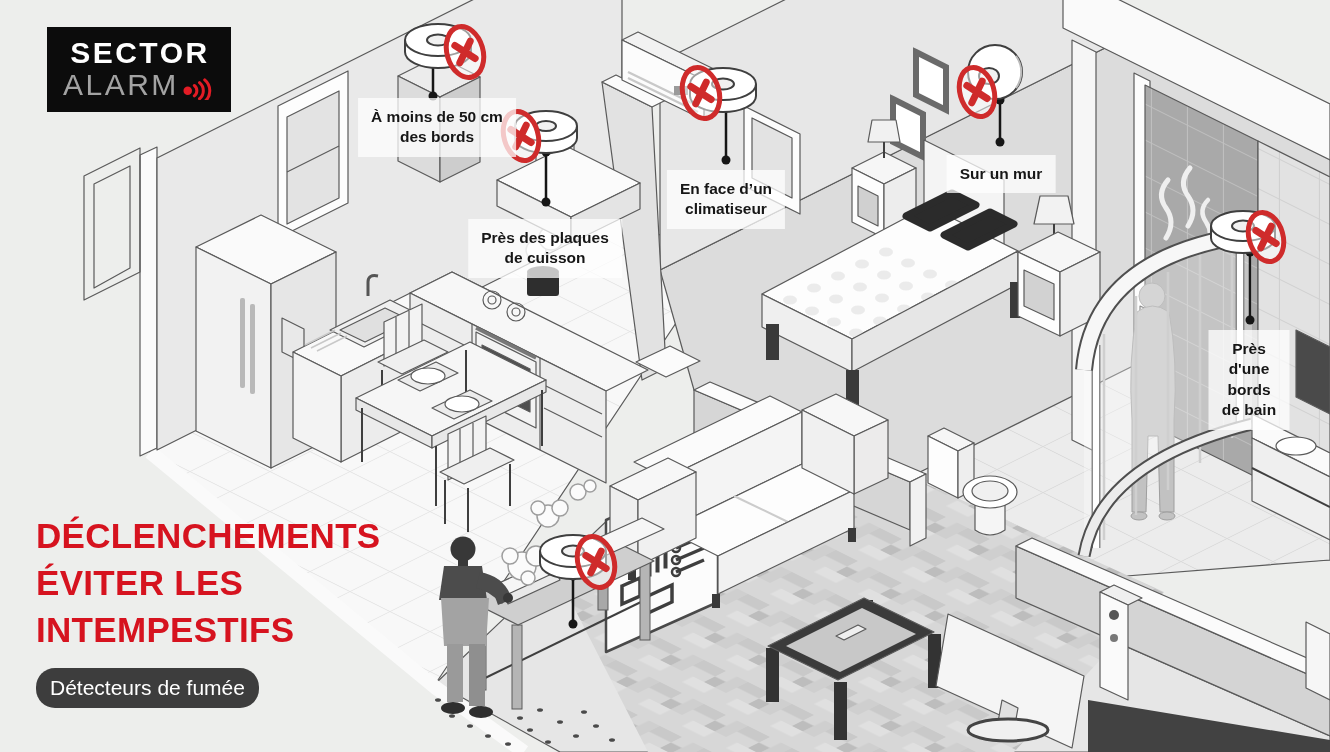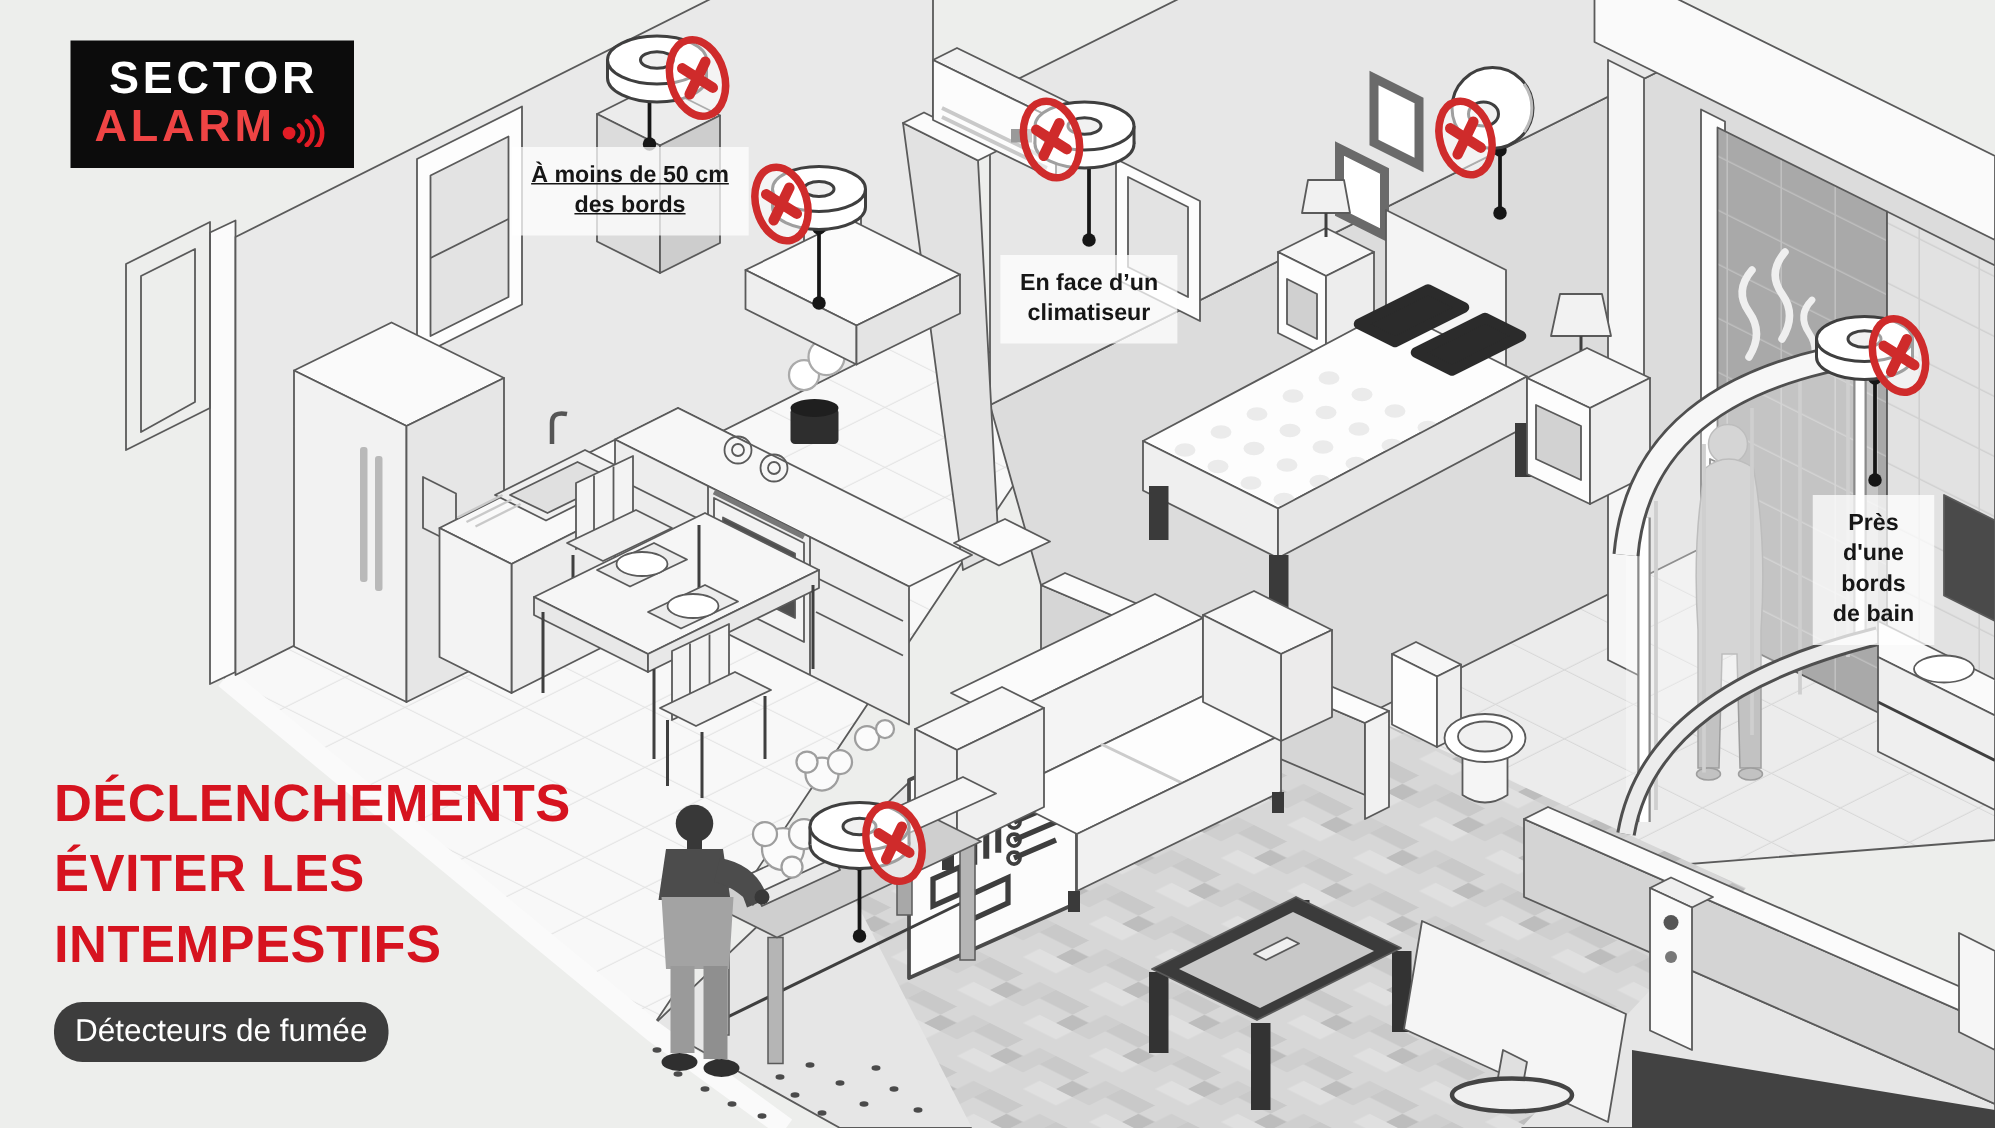--- a/index.html
+++ b/index.html
@@ -6,21 +6,21 @@
   .canvas{position:relative;width:1330px;height:752px;background:#edeeec;overflow:hidden;
           font-family:"Liberation Sans","DejaVu Sans",sans-serif;}
   svg.scene{position:absolute;left:0;top:0;}
   
   .ann{position:absolute;transform:translateX(-50%);background:rgba(255,255,255,0.74);
        color:#161616;font-weight:700;font-size:15.5px;line-height:1.32;text-align:center;
        padding:9px 13px;white-space:pre-line;}
   
   .logo{position:absolute;left:47px;top:27px;background:#0c0c0c;padding:10px 14px 12px 16px;}
   .logo .l1{display:block;color:#ffffff;font-size:30px;font-weight:700;letter-spacing:2.5px;line-height:1.05;text-align:center;}
-  .logo .l2{display:flex;align-items:center;color:#ef4444;font-size:30px;font-weight:700;letter-spacing:2.5px;line-height:1.05;}
+  .logo .l2{display:flex;align-items:flex-end;color:#a3a3a3;font-size:30px;font-weight:400;letter-spacing:2.5px;line-height:1.05;}
   .logo .snd{margin-left:4px;}
   
   .headline{position:absolute;left:36px;top:512px;color:#d6131f;font-size:35px;font-weight:800;
             line-height:47px;letter-spacing:.3px;}
   .badge{position:absolute;left:36px;top:668px;background:#3d3d3d;color:#fff;font-size:21px;
          font-weight:400;padding:8px 14px;border-radius:19px;}
 </style>
 </head>
 <body>
 
@@ -502,24 +502,27 @@
       <ellipse class="s2" cx="573" cy="551" rx="11" ry="5.5" fill="#f1f1f1"></ellipse>
     </g>
     <g transform="translate(596,562) rotate(-16)">
       <ellipse rx="18" ry="26" fill="#fff" opacity="0.5"></ellipse>
           <ellipse rx="18" ry="26" fill="none" stroke="#cf2b2b" stroke-width="5"></ellipse>
       <path d="M-8,-9 L8,9 M-8,9 L8,-9" stroke="#cf2b2b" stroke-width="7" stroke-linecap="round"></path>
     </g>
   </g>
 </svg>
 
-<div class="ann" style="left:420px;top:98px;text-decoration:underline;">À moins de 50 cm
+<div class="ann" style="left:437px;top:98px;">À moins de 50 cm
 des bords</div>
+<div class="ann" style="left:545px;top:219px;">Près des plaques
+de cuisson</div>
 <div class="ann" style="left:726px;top:170px;">En face d’un
 climatiseur</div>
+<div class="ann" style="left:1001px;top:155px;">Sur un mur</div>
 <div class="ann" style="left:1249px;top:330px;">Près d'une
 bords de bain</div>
 
 <div class="logo">
   <span class="l1">SECTOR</span>
   <span class="l2">
     <span>ALARM</span>
     <svg class="snd" width="34" height="28" viewBox="0 0 36 28">
       <circle cx="5" cy="19" r="4.5" fill="#e31c25"></circle>
       <path d="M12,13.5 a7,7 0 0 1 0,11 M17.5,10.5 a11,11 0 0 1 0,17 M23,7.5 a15,15 0 0 1 0,23" stroke="#e31c25" stroke-width="3.2" fill="none" stroke-linecap="round"></path>

